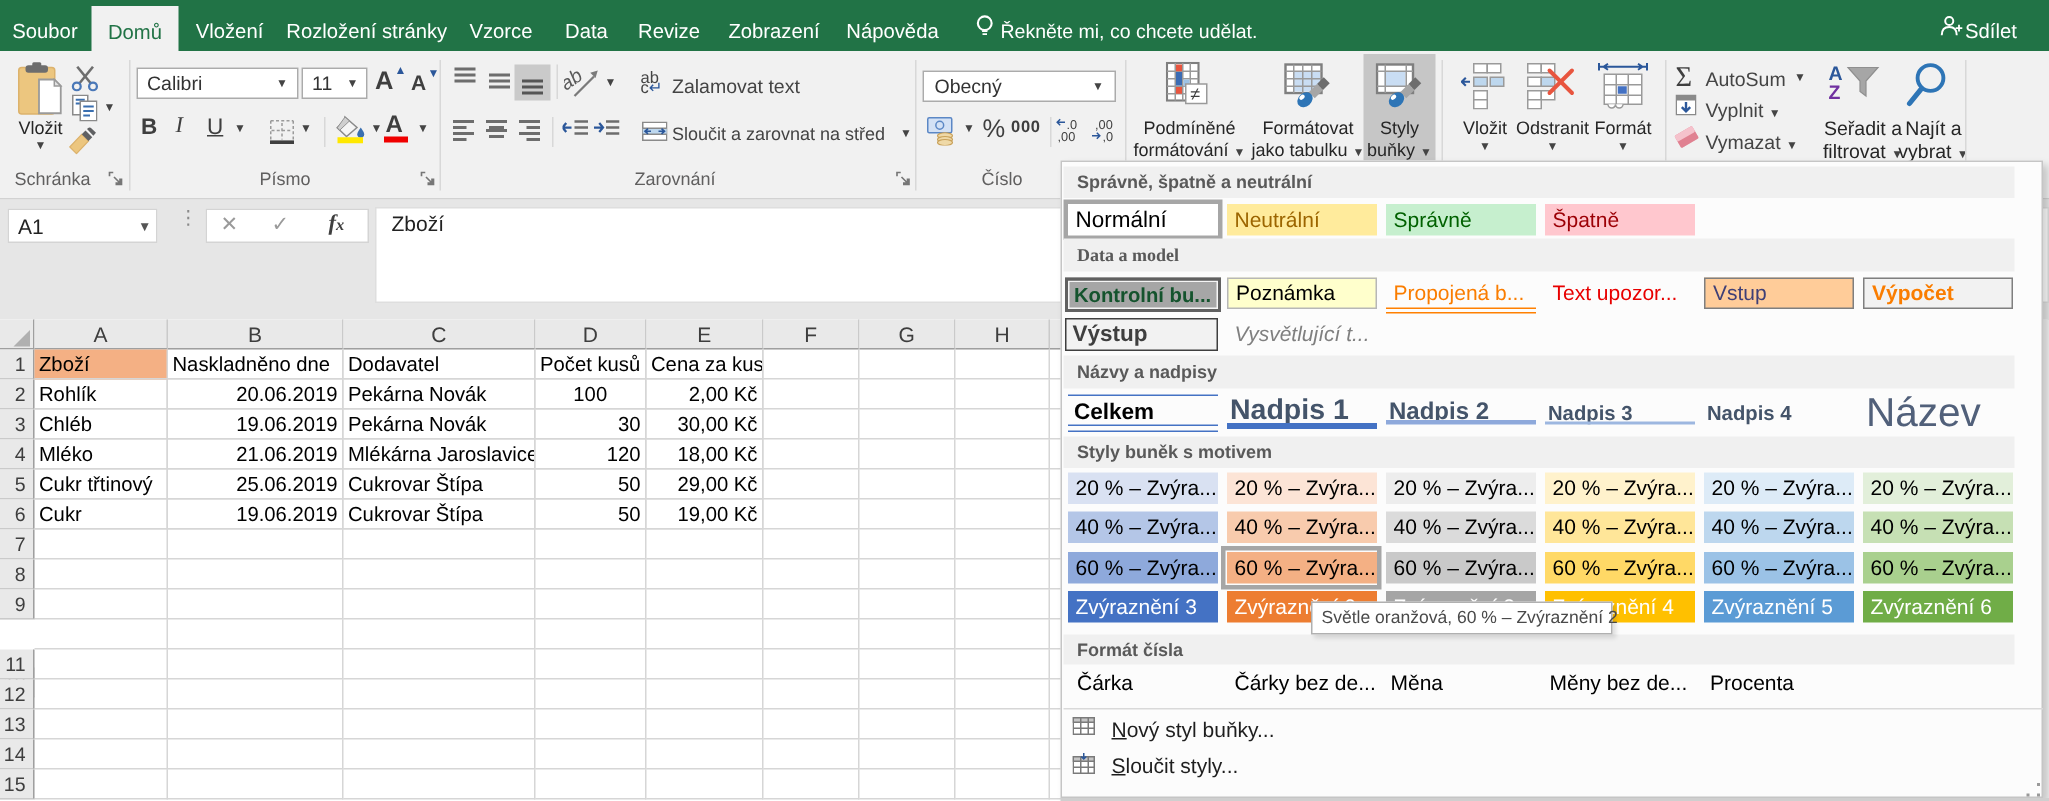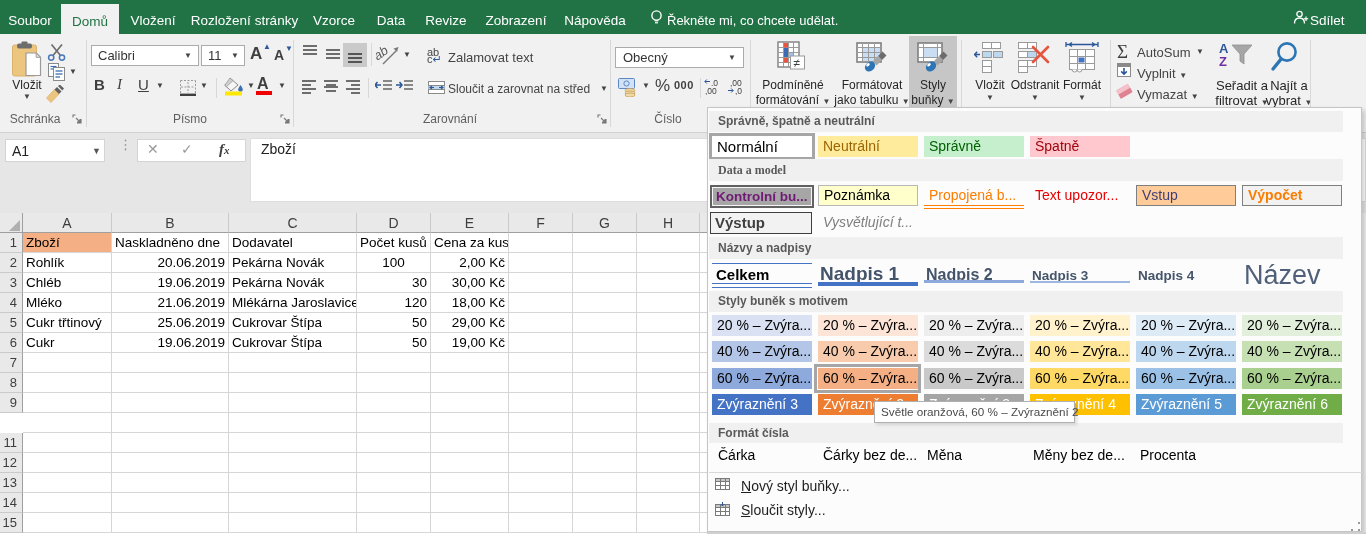--- a/index.html
+++ b/index.html
@@ -751,21 +751,21 @@
 
 <div class="abs" style="left:1362px;top:213px;width:4px;height:321px;background:#f1f1f1;"></div>
 
 <div id="menu">
  <div class="band" style="top:3px;height:21px;line-height:21px;">Správně, špatně a neutrální</div>
  <div class="abs" style="left:1px;top:25px;width:106px;height:27px;border:3px solid #a6a6a6;background:#fff;font-size:15px;line-height:21px;padding-left:5px;">Normální</div>
  <div class="mi" style="left:110px;top:28px;background:#FFEB9C;color:#9C6500;">Neutrální</div>
  <div class="mi" style="left:216px;top:28px;background:#C6EFCE;color:#006100;">Správně</div>
  <div class="mi" style="left:322px;top:28px;background:#FFC7CE;color:#9C0006;">Špatně</div>
  <div class="band" style="top:51px;height:22px;line-height:22px;font-family:Liberation Serif, serif;">Data a model</div>
- <div class="abs" style="left:2px;top:77px;width:104px;height:23px;border:2px solid #616161;box-shadow:inset 0 0 0 1px #f5f5f5;background:#a6a6a6;color:#701a75;font-weight:bold;font-size:13.5px;line-height:19px;padding-left:4px;">Kontrolní bu...</div>
+ <div class="abs" style="left:2px;top:77px;width:104px;height:23px;border:2px solid #616161;box-shadow:inset 0 0 0 1px #f5f5f5;background:#a6a6a6;color:#14532d;font-weight:bold;font-size:13.5px;line-height:19px;padding-left:4px;">Kontrolní bu...</div>
  <div class="mi" style="left:110px;top:77px;background:#FFFFCC;border:1px solid #B7B7B7;line-height:19px;">Poznámka</div>
  <div class="mi" style="left:216px;top:77px;color:#FA7D00;">Propojená b...</div>
  <div class="abs" style="left:216px;top:97px;width:100px;height:1px;background:#FF8001;"></div>
  <div class="abs" style="left:216px;top:100px;width:100px;height:1px;background:#FF8001;"></div>
  <div class="mi" style="left:322px;top:77px;color:#e80000;">Text upozor...</div>
  <div class="mi" style="left:428px;top:77px;background:#FFCC99;border:1px solid #7F7F7F;color:#3F3F76;line-height:19px;">Vstup</div>
  <div class="mi" style="left:534px;top:77px;background:#F2F2F2;border:1px solid #7F7F7F;color:#FA7D00;font-weight:bold;line-height:19px;">Výpočet</div>
  <div class="abs" style="left:2px;top:104px;width:102px;height:22px;border:1.5px solid #3F3F3F;background:#F2F2F2;color:#3F3F3F;font-weight:bold;font-size:15px;line-height:19px;padding-left:4px;">Výstup</div>
  <div class="mi" style="left:110px;top:104px;color:#7F7F7F;font-style:italic;">Vysvětlující t...</div>
  <div class="band" style="top:129px;height:22px;line-height:22px;">Názvy a nadpisy</div>

